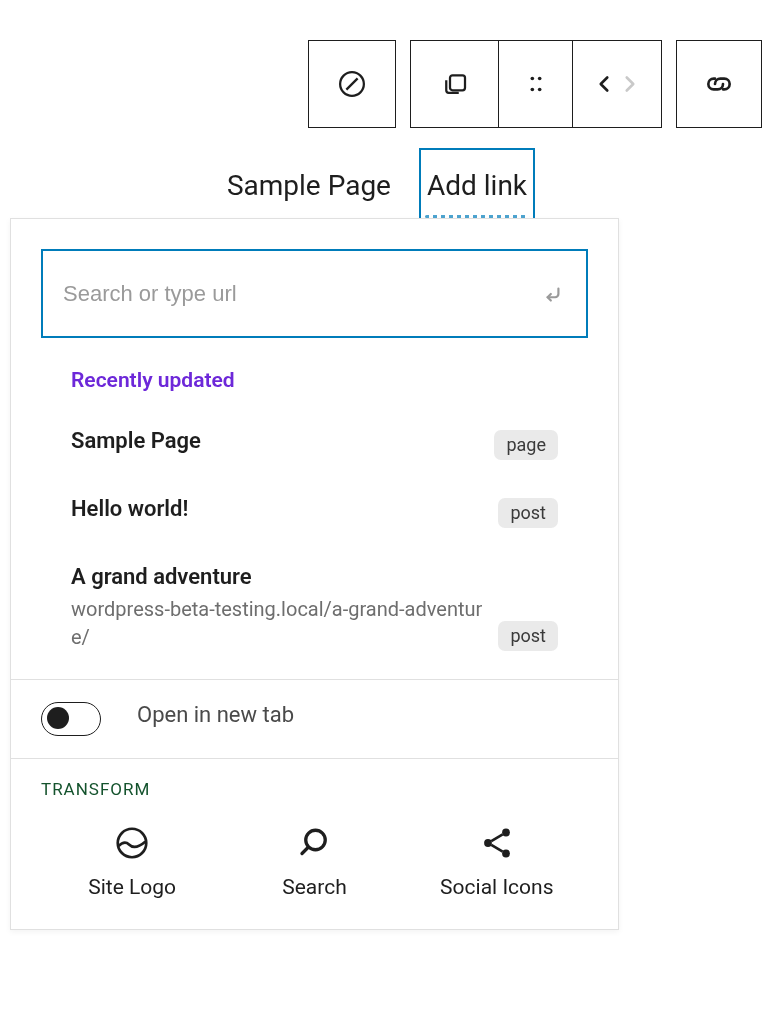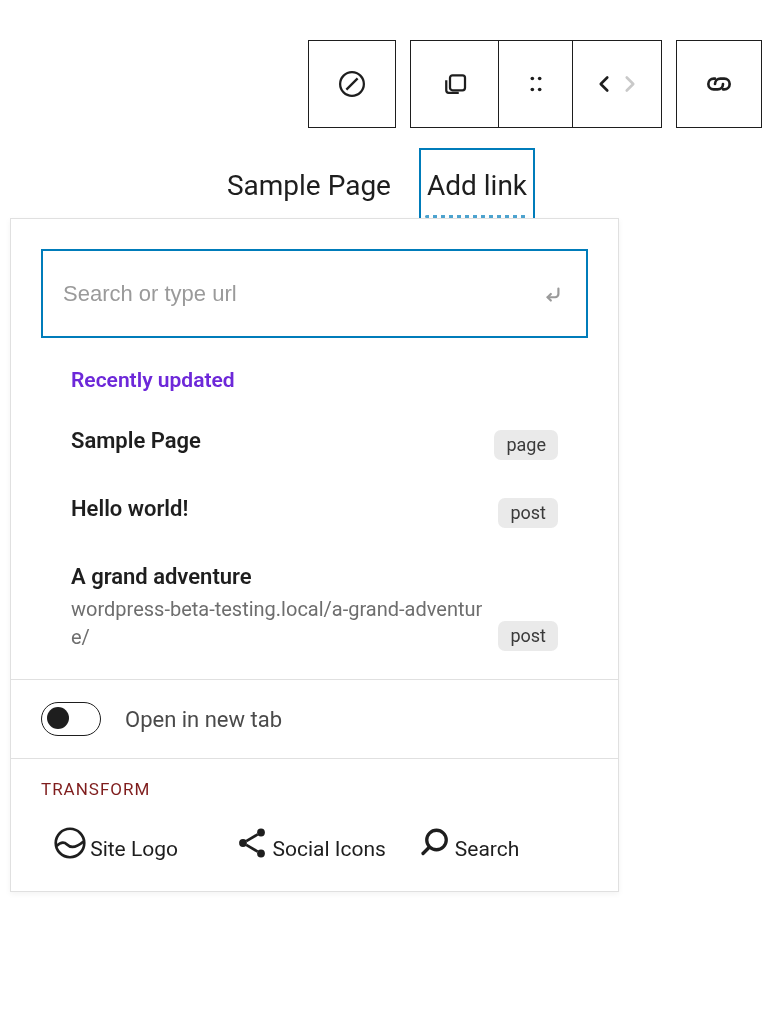--- a/index.html
+++ b/index.html
@@ -145,22 +145,22 @@
     padding: 4px 12px 5px;
     border-radius: 7px;
     margin-top: 2px;
     white-space: nowrap;
   }
 
   .panel-divider { border-top: 1px solid #e0e0e0; }
 
   .toggle-row {
     display: flex;
-    align-items: center;
-    gap: 24px;
+    align-items: flex-start;
+    gap: 36px;
     padding: 22px 30px;
   }
   .toggle {
     width: 60px;
     height: 34px;
     border: 1.8px solid #1e1e1e;
     border-radius: 20px;
     position: relative;
     background: #fff;
     cursor: pointer;
@@ -173,33 +173,34 @@
     position: absolute;
     top: 4px;
     left: 5px;
   }
   .toggle-label { font-size: 22px; color: #4a4a4a; }
 
   .transform-section { padding: 20px 30px 30px; }
   .transform-heading {
     font-size: 17px;
     letter-spacing: 1px;
-    color: #7f1d1d;
+    color: #14532d;
     text-transform: uppercase;
     margin-bottom: 26px;
   }
   .transform-row {
     display: flex;
     justify-content: space-around;
     align-items: flex-start;
   }
   .transform-item {
     display: flex;
-    align-items: flex-end;
-    gap: 2px;
+    flex-direction: column;
+    align-items: center;
+    gap: 14px;
     cursor: pointer;
     width: 160px;
   }
   .transform-label {
     font-size: 21px;
     color: #1e1e1e;
   }
 
   svg { display: block; }
 </style>
@@ -305,32 +306,32 @@
     <div class="transform-heading">Transform</div>
     <div class="transform-row">
       <div class="transform-item">
         <svg width="36" height="36" viewBox="0 0 24 24" fill="none" stroke="#1e1e1e" stroke-width="1.8">
           <circle cx="12" cy="12" r="9.5"></circle>
           <path d="M3 14 q4 -4 7 -1 q4 4 11 -2"></path>
         </svg>
         <span class="transform-label">Site Logo</span>
       </div>
       <div class="transform-item">
+        <svg width="36" height="36" viewBox="0 0 24 24" fill="none" stroke="#1e1e1e" stroke-width="2.2" stroke-linecap="round">
+          <circle cx="13" cy="10" r="6.5"></circle>
+          <line x1="8" y1="15" x2="4" y2="19"></line>
+        </svg>
+        <span class="transform-label">Search</span>
+      </div>
+      <div class="transform-item">
         <svg width="36" height="36" viewBox="0 0 24 24" fill="#1e1e1e">
           <circle cx="18" cy="5" r="2.6"></circle>
           <circle cx="6" cy="12" r="2.6"></circle>
           <circle cx="18" cy="19" r="2.6"></circle>
           <line x1="8.2" y1="10.7" x2="15.8" y2="6.3" stroke="#1e1e1e" stroke-width="1.8"></line>
           <line x1="8.2" y1="13.3" x2="15.8" y2="17.7" stroke="#1e1e1e" stroke-width="1.8"></line>
         </svg>
         <span class="transform-label">Social Icons</span>
       </div>
-      <div class="transform-item">
-        <svg width="36" height="36" viewBox="0 0 24 24" fill="none" stroke="#1e1e1e" stroke-width="2.2" stroke-linecap="round">
-          <circle cx="13" cy="10" r="6.5"></circle>
-          <line x1="8" y1="15" x2="4" y2="19"></line>
-        </svg>
-        <span class="transform-label">Search</span>
-      </div>
     </div>
   </div>
 
 </div>
 
 </body></html>

